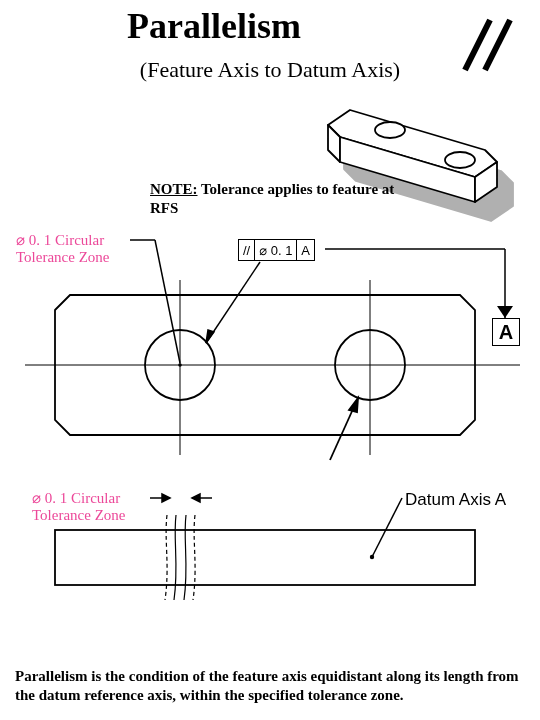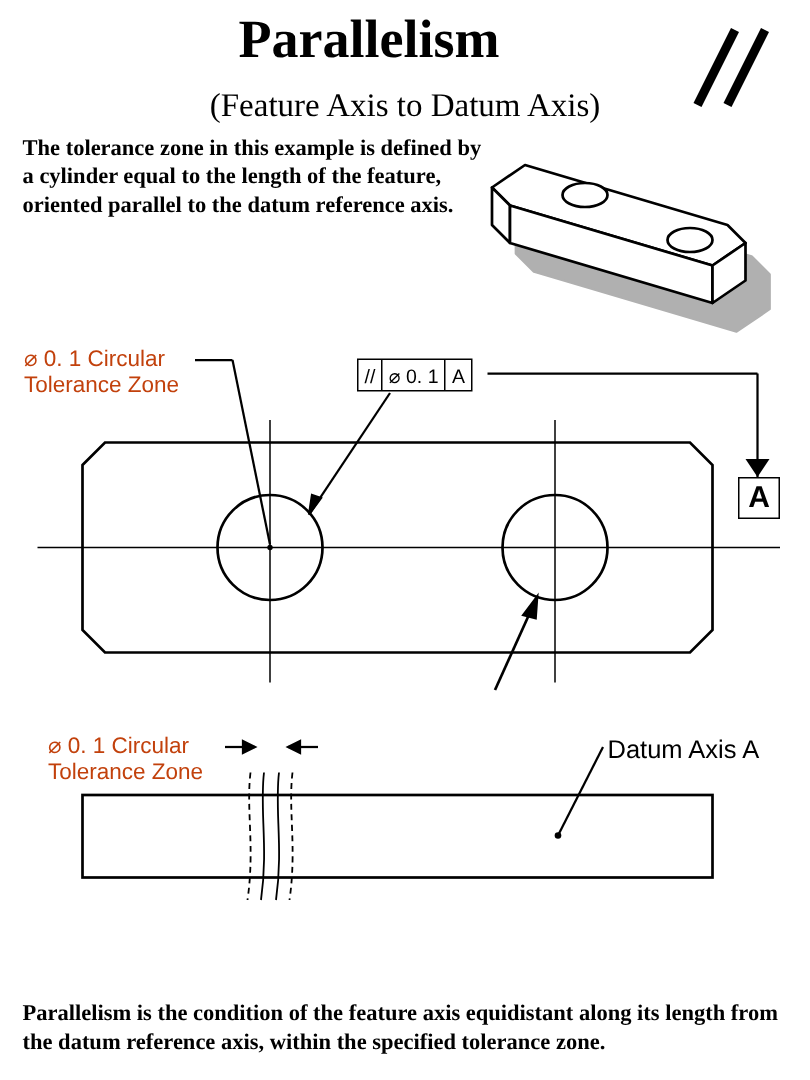--- a/index.html
+++ b/index.html
@@ -17,21 +17,20 @@
     height: 720px;
   }
   .title {
     position: absolute;
     top: 5px;
     left: 0;
     width: 428px;
     text-align: center;
     font-size: 36px;
     font-weight: bold;
-    padding-left: 32px;
   }
   .subtitle {
     position: absolute;
     top: 45px;
     left: 0;
     width: 540px;
     text-align: center;
     font-size: 22px;
     margin-top: 12px;
   }
@@ -49,24 +48,24 @@
     top: 180px;
     left: 150px;
     width: 250px;
     font-size: 15px;
     font-weight: bold;
     line-height: 1.25;
   }
   .note .lead { text-decoration: underline; }
   .tz-label {
     position: absolute;
-    font-family: Liberation Sans, sans-serif;
+    font-family: Liberation Serif, serif;
     font-size: 15px;
     line-height: 1.1;
-    color: #c2410c;
+    color: #ec4899;
   }
   .tz-top { top: 232px; left: 16px; }
   .tz-bot { top: 490px; left: 32px; }
   .datum-label {
     position: absolute;
     top: 490px;
     left: 405px;
     font-family: Arial, "Helvetica Neue", Helvetica, sans-serif;
     font-size: 17px;
     color: #000;
@@ -207,22 +206,24 @@
 
         <line x1="150" y1="498" x2="170" y2="498"></line>
         <polygon points="170,498 162,494 162,502" fill="#000" stroke="#000"></polygon>
 
         <line x1="212" y1="498" x2="192" y2="498"></line>
         <polygon points="192,498 200,494 200,502" fill="#000" stroke="#000"></polygon>
       </g>
     </g>
   </svg>
 
-  <div class="para-intro">The tolerance zone in this example is defined by a cylinder equal to the length of the feature, oriented parallel to the datum reference axis.</div>
-
+
+  <div class="note">
+    <span class="lead">NOTE:</span><span> Tolerance applies to feature at RFS</span>
+  </div>
 
   <div class="tz-label tz-top" style="white-space: pre;">⌀ 0. 1 Circular
 Tolerance Zone</div>
   <div class="tz-label tz-bot" style="white-space: pre;">⌀ 0. 1 Circular
 Tolerance Zone</div>
 
   <div class="fcf">
     <div>//</div>
     <div>⌀ 0. 1</div>
     <div>A</div>

